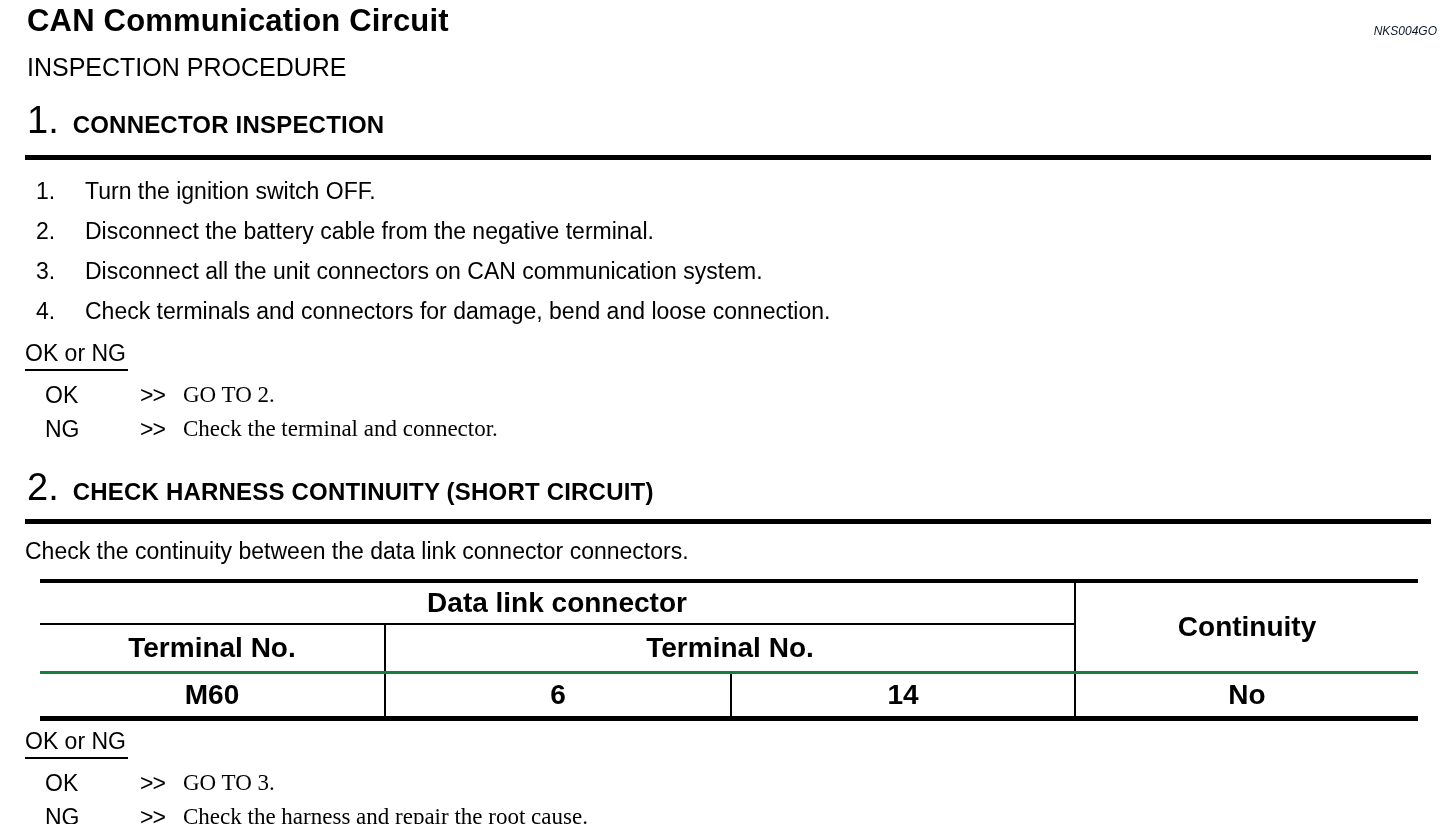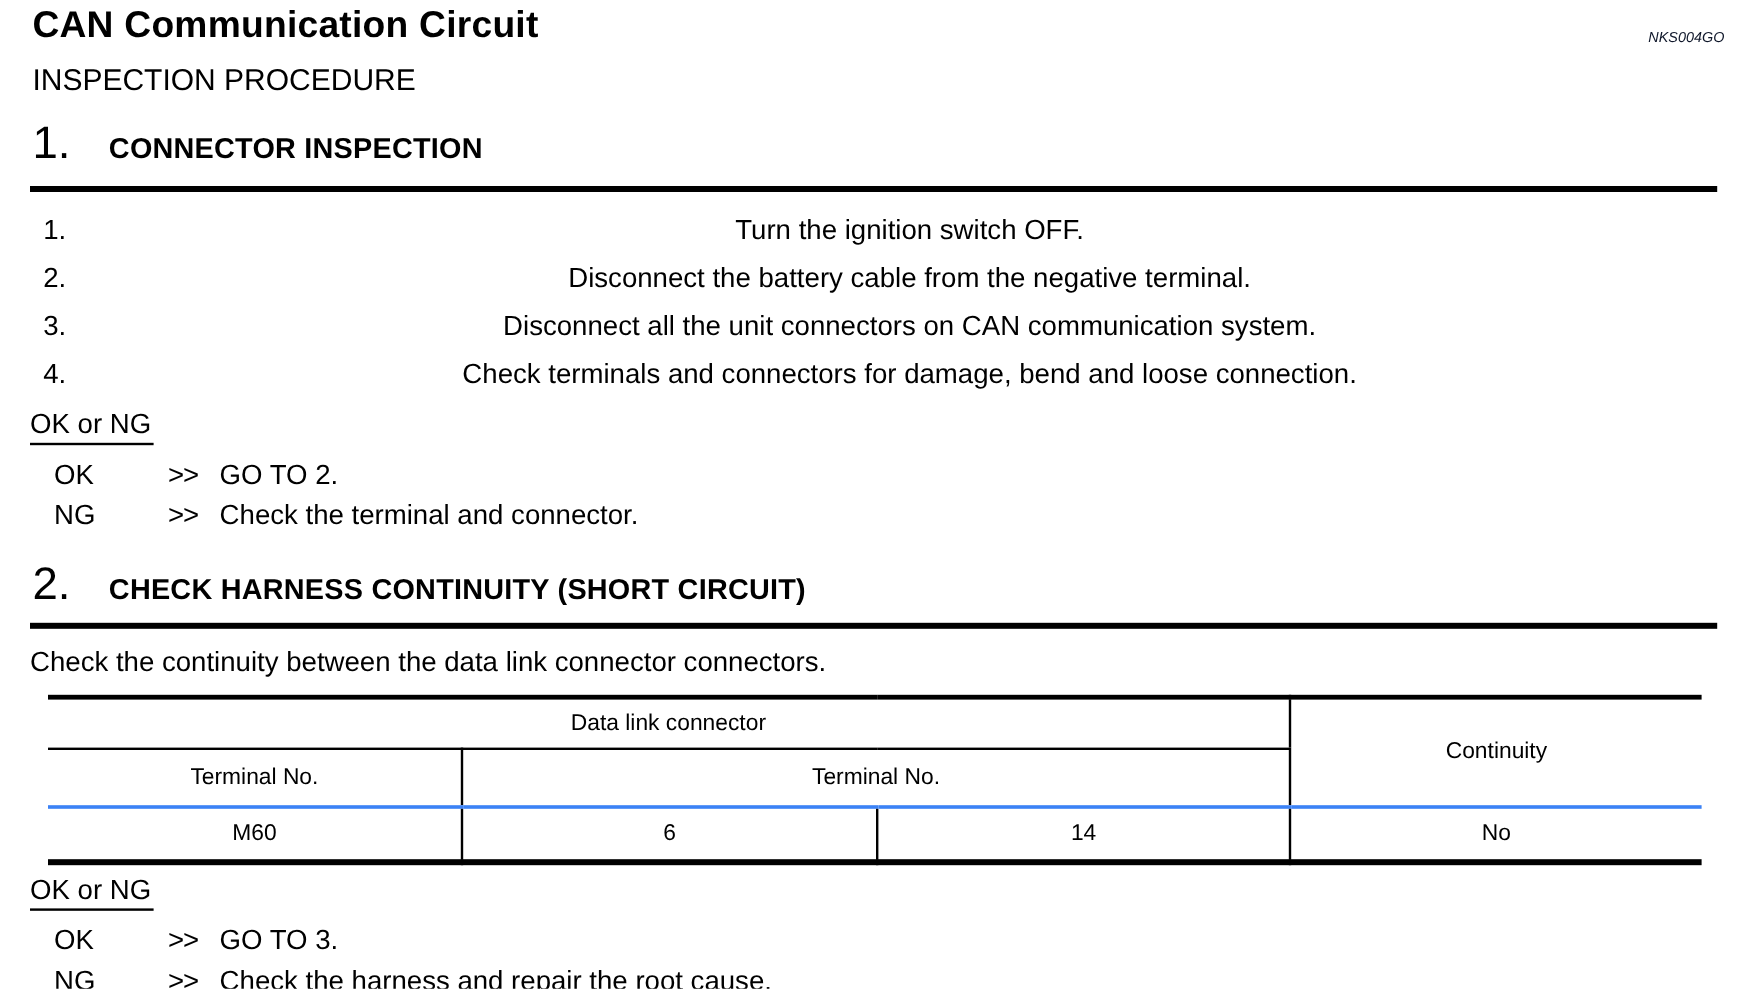--- a/index.html
+++ b/index.html
@@ -44,21 +44,21 @@
     margin: 6px 0 0 2px;
   }
   .step-num {
     font-size: 38px;
     font-weight: normal;
     line-height: 44px;
   }
   .step-title {
     font-size: 24px;
     font-weight: bold;
-    margin-left: 32px;
+    margin-left: 14px;
     letter-spacing: 0.2px;
   }
   .rule {
     height: 5px;
     background: #000;
     margin: 13px 0 0 0;
   }
   .rule-2 {
     margin-top: 10px;
   }
@@ -70,21 +70,20 @@
     font-size: 23px;
     line-height: 28px;
     margin: 0 0 12px 11px;
   }
   .inst-num {
     width: 49px;
     flex: 0 0 49px;
   }
   .inst-text {
     flex: 1;
-    text-align: center;
   }
   .okng-wrap {
     margin-top: 14px;
   }
   .okng-wrap-2 {
     margin-top: 6px;
   }
   .okng {
     display: inline-block;
     font-size: 23px;
@@ -105,48 +104,50 @@
     width: 95px;
     flex: 0 0 95px;
   }
   .res-arrow {
     width: 43px;
     flex: 0 0 43px;
     letter-spacing: -1px;
   }
   .res-action {
     flex: 1;
+    font-family: Liberation Serif, serif;
   }
   .step2-heading {
     margin-top: 22px;
   }
   .intro {
     font-size: 23px;
     line-height: 28px;
     margin: 13px 0 0 0;
   }
   table.cont-table {
     border-collapse: collapse;
     table-layout: fixed;
     width: 1378px;
     margin: 14px 0 0 15px;
     border-top: 4px solid #000;
     border-bottom: 5px solid #000;
-    font-size: 19px;
+    font-size: 28px;
+    font-weight: bold;
   }
   .cont-table td {
     text-align: center;
     vertical-align: middle;
     padding: 0;
   }
   .cont-table .r1 td { height: 40px; }
   .cont-table .r2 td { height: 46px; }
   .cont-table .r3 td { height: 42px; }
   .cont-table .b-thin { border-bottom: 2px solid #000; }
-  .cont-table .t-thick { border-top: 3px solid #3b82f6; }
+  .cont-table .t-thick { border-top: 3px solid #15803d; }
   .cont-table .v-right { border-right: 2px solid #000; }
   .cont-table .v-left { border-left: 2px solid #000; }
 </style>
 </head>
 <body>
 
 <div class="page">
 
   <div class="page-title">CAN Communication Circuit</div>
   <div class="doc-code">NKS004GO</div>

